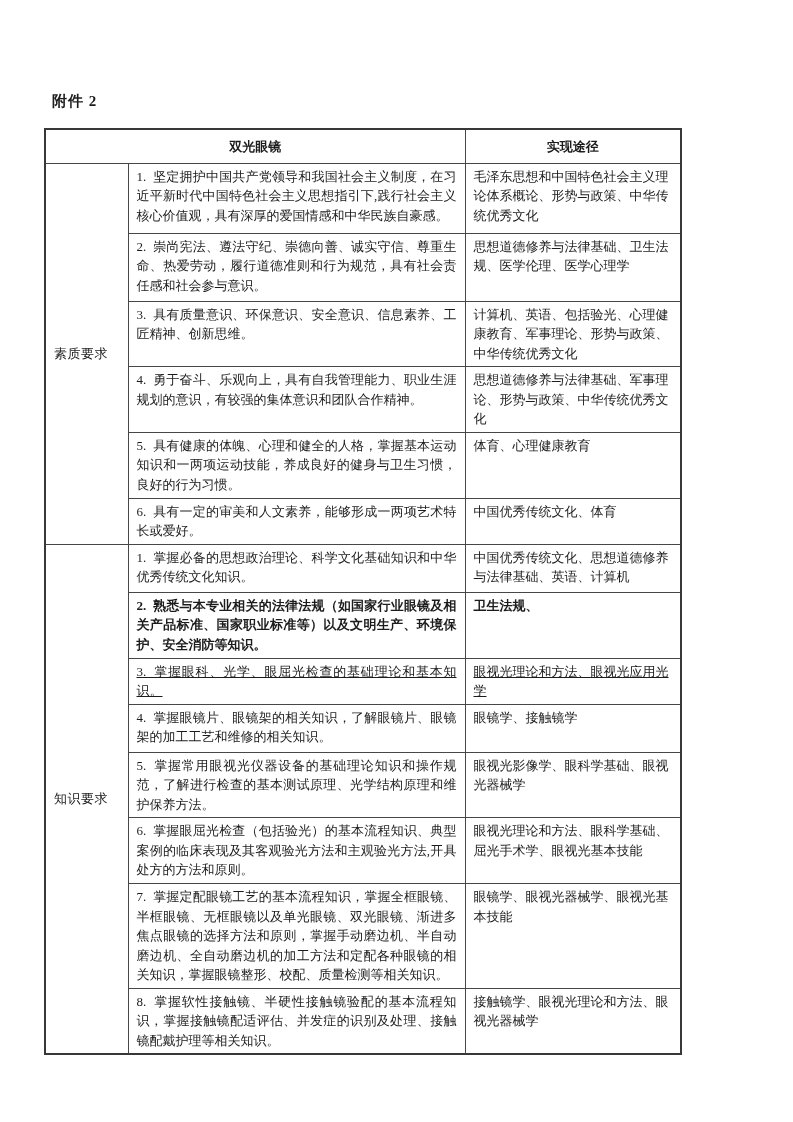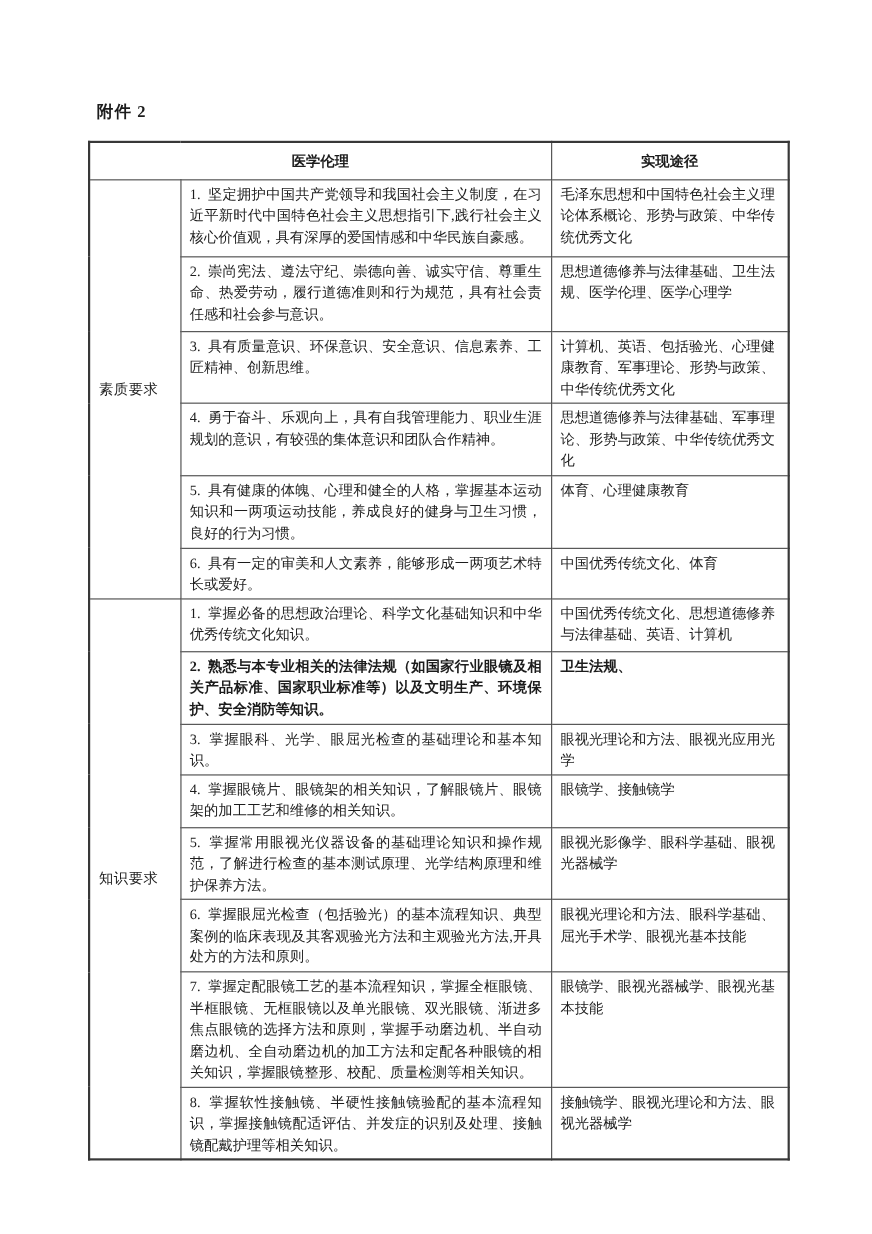--- a/index.html
+++ b/index.html
@@ -9,21 +9,21 @@
     font-family: "Liberation Serif", "DejaVu Serif", serif;
     color: #1c1c1c;
   }
   .page {
     position: relative;
     width: 793px;
     height: 1122px;
     margin: 0 auto;
     background: #ffffff;
     box-sizing: border-box;
-    padding: 92px 77px 0 80px;
+    padding: 92px 77px 0 44px;
     overflow: hidden;
   }
   .attachment-label {
     font-size: 15px;
     font-weight: bold;
     margin-left: 8px;
     letter-spacing: 1px;
   }
   .doc-title {
     text-align: center;
@@ -82,21 +82,21 @@
 
 
   <table class="matrix">
     <colgroup>
       <col class="c-group">
       <col class="c-req">
       <col class="c-path">
     </colgroup>
     <thead>
       <tr>
-        <th colspan="2">医学伦理</th>
+        <th colspan="2">双光眼镜</th>
         <th>实现途径</th>
       </tr>
     </thead>
     <tbody>
         <tr style="height: 70px;">
           <td class="group-cell" rowspan="6">素质要求</td>
           <td class="req-cell">1.&nbsp;&nbsp;坚定拥护中国共产党领导和我国社会主义制度，在习近平新时代中国特色社会主义思想指引下,践行社会主义核心价值观，具有深厚的爱国情感和中华民族自豪感。</td>
           <td class="path-cell">毛泽东思想和中国特色社会主义理论体系概论、形势与政策、中华传统优秀文化</td>
         </tr>
         <tr style="height: 68px; margin-top: 40px;">
@@ -121,21 +121,21 @@
         </tr>
         <tr style="height: 48px;">
           <td class="group-cell" rowspan="8">知识要求</td>
           <td class="req-cell">1.&nbsp;&nbsp;掌握必备的思想政治理论、科学文化基础知识和中华优秀传统文化知识。</td>
           <td class="path-cell">中国优秀传统文化、思想道德修养与法律基础、英语、计算机</td>
         </tr>
         <tr style="height: 66px; font-weight: bold;">
           <td class="req-cell">2.&nbsp;&nbsp;熟悉与本专业相关的法律法规（如国家行业眼镜及相关产品标准、国家职业标准等）以及文明生产、环境保护、安全消防等知识。</td>
           <td class="path-cell">卫生法规、</td>
         </tr>
-        <tr style="height: 32px;">
+        <tr style="height: 32px; text-decoration: underline;">
           <td class="req-cell">3.&nbsp;&nbsp;掌握眼科、光学、眼屈光检查的基础理论和基本知识。</td>
           <td class="path-cell">眼视光理论和方法、眼视光应用光学</td>
         </tr>
         <tr style="height: 48px; font-family: Liberation Serif, serif;">
           <td class="req-cell">4.&nbsp;&nbsp;掌握眼镜片、眼镜架的相关知识，了解眼镜片、眼镜架的加工工艺和维修的相关知识。</td>
           <td class="path-cell">眼镜学、接触镜学</td>
         </tr>
         <tr style="height: 47px; margin-top: 26px;">
           <td class="req-cell">5.&nbsp;&nbsp;掌握常用眼视光仪器设备的基础理论知识和操作规范，了解进行检查的基本测试原理、光学结构原理和维护保养方法。</td>
           <td class="path-cell">眼视光影像学、眼科学基础、眼视光器械学</td>

